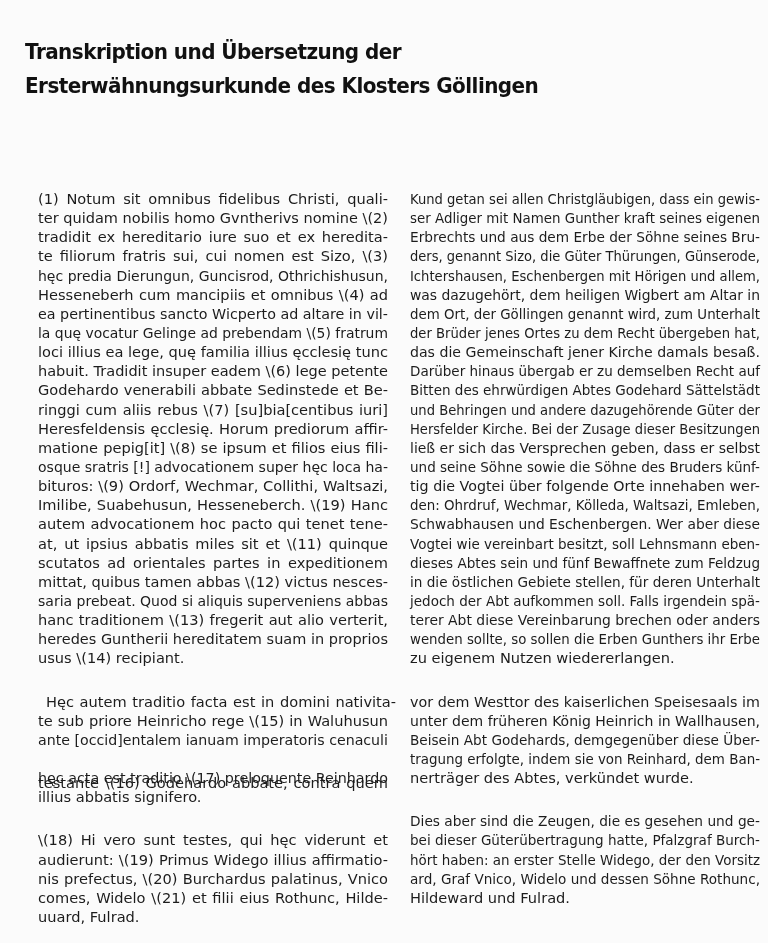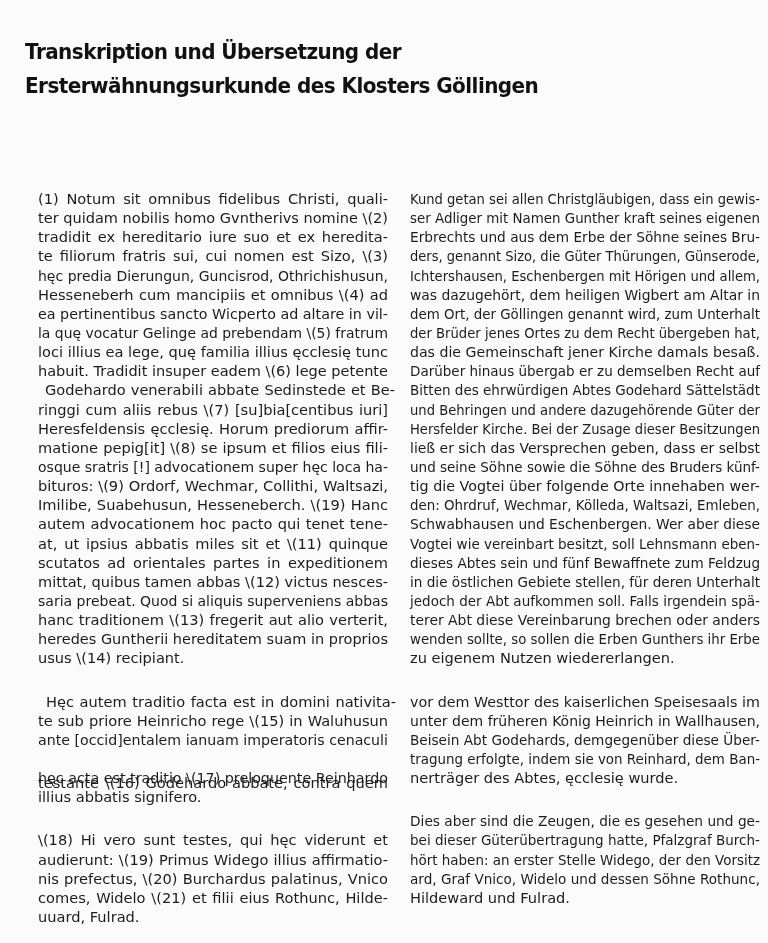--- a/index.html
+++ b/index.html
@@ -59,21 +59,21 @@
       <span class="line"><span class="line-inner" style="word-spacing: 3.08333px;">(1) Notum sit omnibus fidelibus Christi, quali-</span></span>
       <span class="line"><span class="line-inner" style="transform: scaleX(0.994981);">ter quidam nobilis homo Gvntherivs nomine \(2)</span></span>
       <span class="line"><span class="line-inner" style="word-spacing: 2.19196px;">tradidit ex hereditario iure suo et ex heredita-</span></span>
       <span class="line"><span class="line-inner" style="word-spacing: 2.38672px;">te filiorum fratris sui, cui nomen est Sizo, \(3)</span></span>
       <span class="line"><span class="line-inner" style="transform: scaleX(0.959315);">hęc predia Dierungun, Guncisrod, Othrichishusun,</span></span>
       <span class="line"><span class="line-inner" style="word-spacing: 0.757812px;">Hesseneberh cum mancipiis et omnibus \(4) ad</span></span>
       <span class="line"><span class="line-inner" style="transform: scaleX(0.979878);">ea pertinentibus sancto Wicperto ad altare in vil-</span></span>
       <span class="line"><span class="line-inner" style="transform: scaleX(0.952989);">la quę vocatur Gelinge ad prebendam \(5) fratrum</span></span>
       <span class="line"><span class="line-inner" style="word-spacing: 0px;">loci illius ea lege, quę familia illius ęcclesię tunc</span></span>
       <span class="line"><span class="line-inner" style="transform: scaleX(0.995556);">habuit. Tradidit insuper eadem \(6) lege petente</span></span>
-      <span class="line"><span class="line-inner" style="word-spacing: 0.509375px; margin-left: 7px;">Godehardo venerabili abbate Sedinstede et Be-</span></span>
+      <span class="line"><span class="line-inner" style="word-spacing: 0.509375px;">Godehardo venerabili abbate Sedinstede et Be-</span></span>
       <span class="line"><span class="line-inner" style="word-spacing: 1.05208px;">ringgi cum aliis rebus \(7) [su]bia[centibus iuri]</span></span>
       <span class="line"><span class="line-inner" style="word-spacing: 0.644531px;">Heresfeldensis ęcclesię. Horum prediorum affir-</span></span>
       <span class="line"><span class="line-inner" style="word-spacing: 0.40625px;">matione pepig[it] \(8) se ipsum et filios eius fili-</span></span>
       <span class="line"><span class="line-inner" style="transform: scaleX(0.960714);">osque sratris [!] advocationem super hęc loca ha-</span></span>
       <span class="line"><span class="line-inner" style="word-spacing: 0.18125px;">bituros: \(9) Ordorf, Wechmar, Collithi, Waltsazi,</span></span>
       <span class="line"><span class="line-inner" style="word-spacing: 0.667969px;">Imilibe, Suabehusun, Hesseneberch. \(19) Hanc</span></span>
       <span class="line"><span class="line-inner" style="word-spacing: 0.778646px;">autem advocationem hoc pacto qui tenet tene-</span></span>
       <span class="line"><span class="line-inner" style="word-spacing: 2.22656px;">at, ut ipsius abbatis miles sit et \(11) quinque</span></span>
       <span class="line"><span class="line-inner" style="word-spacing: 2.88125px;">scutatos ad orientales partes in expeditionem</span></span>
       <span class="line"><span class="line-inner" style="transform: scaleX(0.998484);">mittat, quibus tamen abbas \(12) victus nesces-</span></span>
@@ -124,21 +124,21 @@
       <span class="line"><span class="line-inner" style="transform: scaleX(0.926079);">jedoch der Abt aufkommen soll. Falls irgendein spä-</span></span>
       <span class="line"><span class="line-inner" style="transform: scaleX(0.952543);">terer Abt diese Vereinbarung brechen oder anders</span></span>
       <span class="line"><span class="line-inner" style="transform: scaleX(0.91313);">wenden sollte, so sollen die Erben Gunthers ihr Erbe</span></span>
       <span class="line last"><span class="line-inner">zu eigenem Nutzen wiedererlangen.</span></span>
     </div>
     <div class="para">
       <span class="line"><span class="line-inner" style="transform: scaleX(0.979878);">vor dem Westtor des kaiserlichen Speisesaals im</span></span>
       <span class="line"><span class="line-inner" style="transform: scaleX(0.959685);">unter dem früheren König Heinrich in Wallhausen,</span></span>
       <span class="line"><span class="line-inner" style="transform: scaleX(0.933722);">Beisein Abt Godehards, demgegenüber diese Über-</span></span>
       <span class="line"><span class="line-inner" style="transform: scaleX(0.91954);">tragung erfolgte, indem sie von Reinhard, dem Ban-</span></span>
-      <span class="line last"><span class="line-inner">nerträger des Abtes, ęcclesię wurde.</span></span>
+      <span class="line last"><span class="line-inner">nerträger des Abtes, verkündet wurde.</span></span>
     </div>
     <div class="para">
       <span class="line"><span class="line-inner" style="transform: scaleX(0.940623);">Dies aber sind die Zeugen, die es gesehen und ge-</span></span>
       <span class="line"><span class="line-inner" style="transform: scaleX(0.927152);">bei dieser Güterübertragung hatte, Pfalzgraf Burch-</span></span>
       <span class="line"><span class="line-inner" style="transform: scaleX(0.921204);">hört haben: an erster Stelle Widego, der den Vorsitz</span></span>
       <span class="line"><span class="line-inner" style="transform: scaleX(0.929924);">ard, Graf Vnico, Widelo und dessen Söhne Rothunc,</span></span>
       <span class="line last"><span class="line-inner">Hildeward und Fulrad.</span></span>
     </div>
   </div>
 

